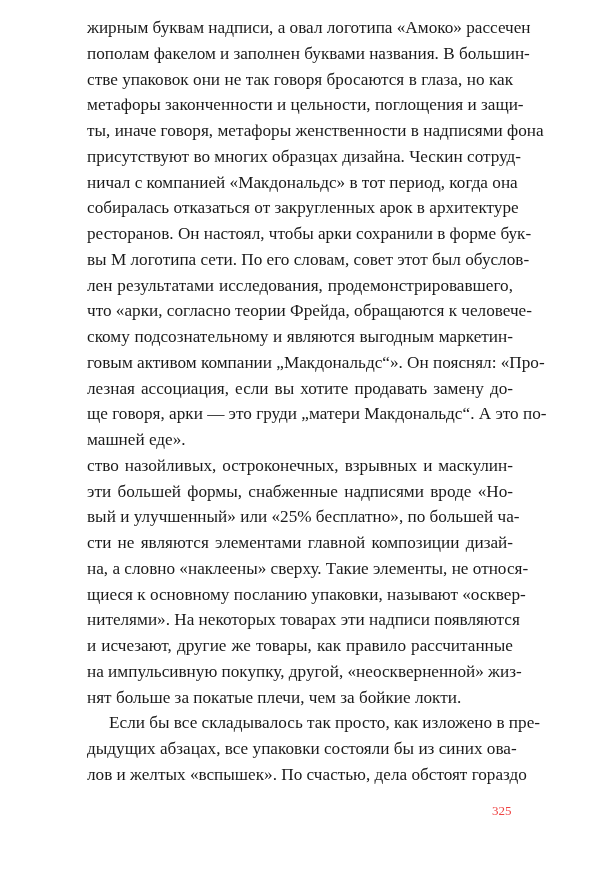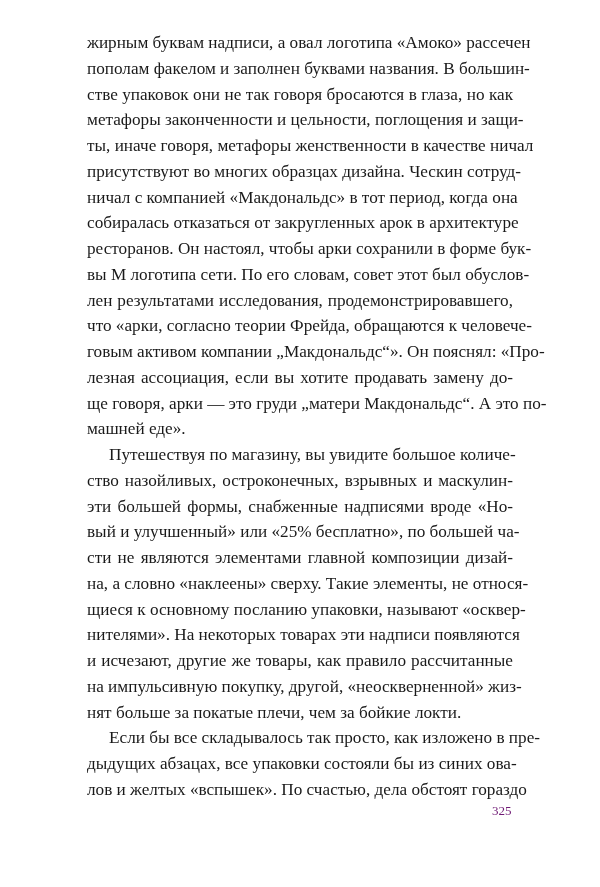--- a/index.html
+++ b/index.html
@@ -9,21 +9,21 @@
     }
     body {
       width: 600px;
       height: 887px;
       position: relative;
       overflow: hidden;
     }
     .page {
       position: absolute;
       left: 87px;
-      top: 30px;
+      top: 15px;
       width: 426px;
       font-family: "Liberation Serif", "DejaVu Serif", serif;
       font-size: 17.2px;
       line-height: 25.75px;
       color: #1a1a1a;
     }
     .line {
       display: block;
       white-space: nowrap;
       text-align: justify;
@@ -35,47 +35,47 @@
     }
     .line.indent {
       padding-left: 22px;
     }
     .page-number {
       position: absolute;
       left: 492px;
       top: 803px;
       font-family: "Liberation Serif", "DejaVu Serif", serif;
       font-size: 13px;
-      color: #701a75;
+      color: #ef4444;
     }
   </style>
 </head>
 <body>
 
 <div class="page">
   <div>
     <span class="line">жирным буквам надписи, а овал логотипа «Амоко» рассечен</span>
     <span class="line">пополам факелом и заполнен буквами названия. В большин-</span>
     <span class="line">стве упаковок они не так говоря бросаются в глаза, но как</span>
     <span class="line">метафоры законченности и цельности, поглощения и защи-</span>
-    <span class="line">ты, иначе говоря, метафоры женственности в качестве ничал</span>
+    <span class="line">ты, иначе говоря, метафоры женственности в надписями фона</span>
     <span class="line">присутствуют во многих образцах дизайна. Ческин сотруд-</span>
     <span class="line">ничал с компанией «Макдональдс» в тот период, когда она</span>
     <span class="line">собиралась отказаться от закругленных арок в архитектуре</span>
     <span class="line">ресторанов. Он настоял, чтобы арки сохранили в форме бук-</span>
     <span class="line">вы М логотипа сети. По его словам, совет этот был обуслов-</span>
     <span class="line">лен результатами исследования, продемонстрировавшего,</span>
     <span class="line">что «арки, согласно теории Фрейда, обращаются к человече-</span>
+    <span class="line">скому подсознательному и являются выгодным маркетин-</span>
     <span class="line">говым активом компании „Макдональдс“». Он пояснял: «Про-</span>
     <span class="line">лезная ассоциация, если вы хотите продавать замену до-</span>
     <span class="line">ще говоря, арки — это груди „матери Макдональдс“. А это по-</span>
     <span class="line last">машней еде».</span>
   </div>
   <div>
-    <span class="line indent">Путешествуя по магазину, вы увидите большое количе-</span>
     <span class="line">ство назойливых, остроконечных, взрывных и маскулин-</span>
     <span class="line">эти большей формы, снабженные надписями вроде «Но-</span>
     <span class="line">вый и улучшенный» или «25% бесплатно», по большей ча-</span>
     <span class="line">сти не являются элементами главной композиции дизай-</span>
     <span class="line">на, а словно «наклеены» сверху. Такие элементы, не относя-</span>
     <span class="line">щиеся к основному посланию упаковки, называют «осквер-</span>
     <span class="line">нителями». На некоторых товарах эти надписи появляются</span>
     <span class="line">и исчезают, другие же товары, как правило рассчитанные</span>
     <span class="line">на импульсивную покупку, другой, «неоскверненной» жиз-</span>
     <span class="line last">нят больше за покатые плечи, чем за бойкие локти.</span>

